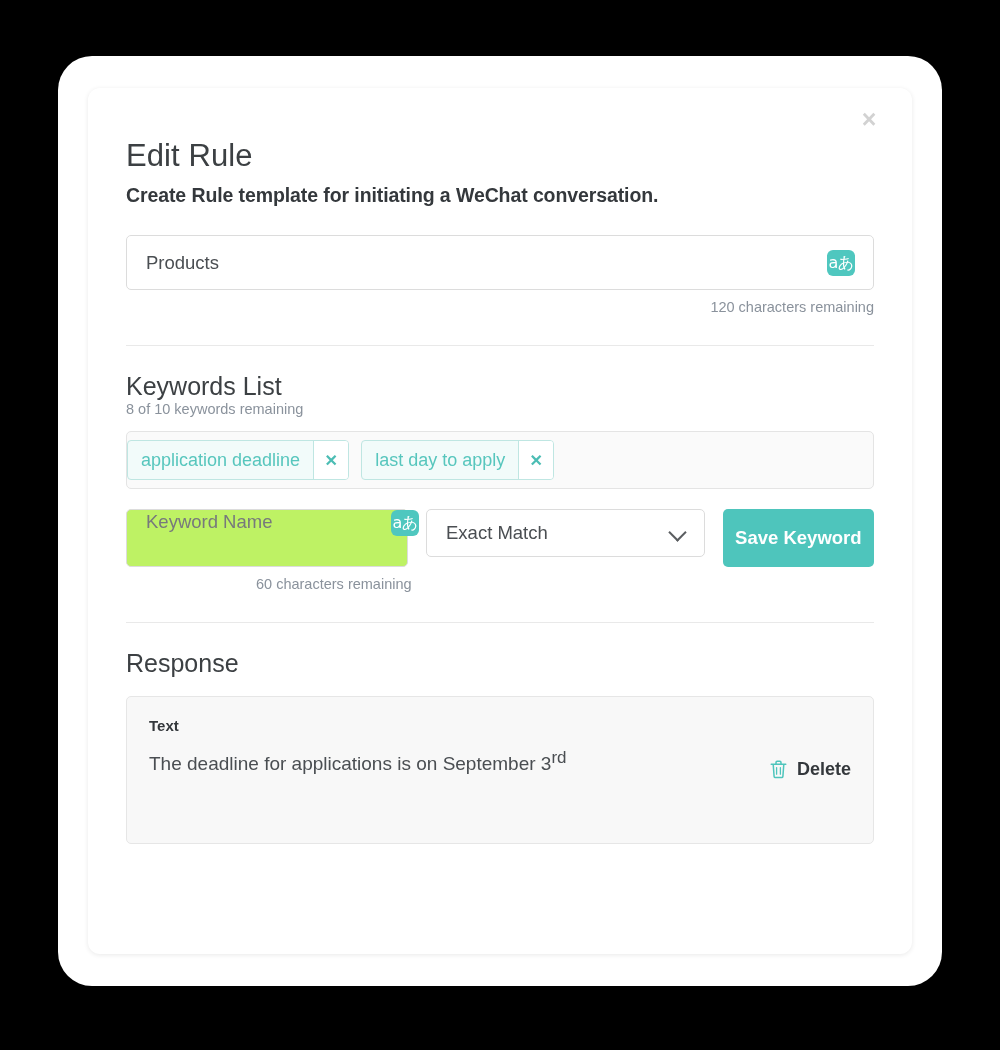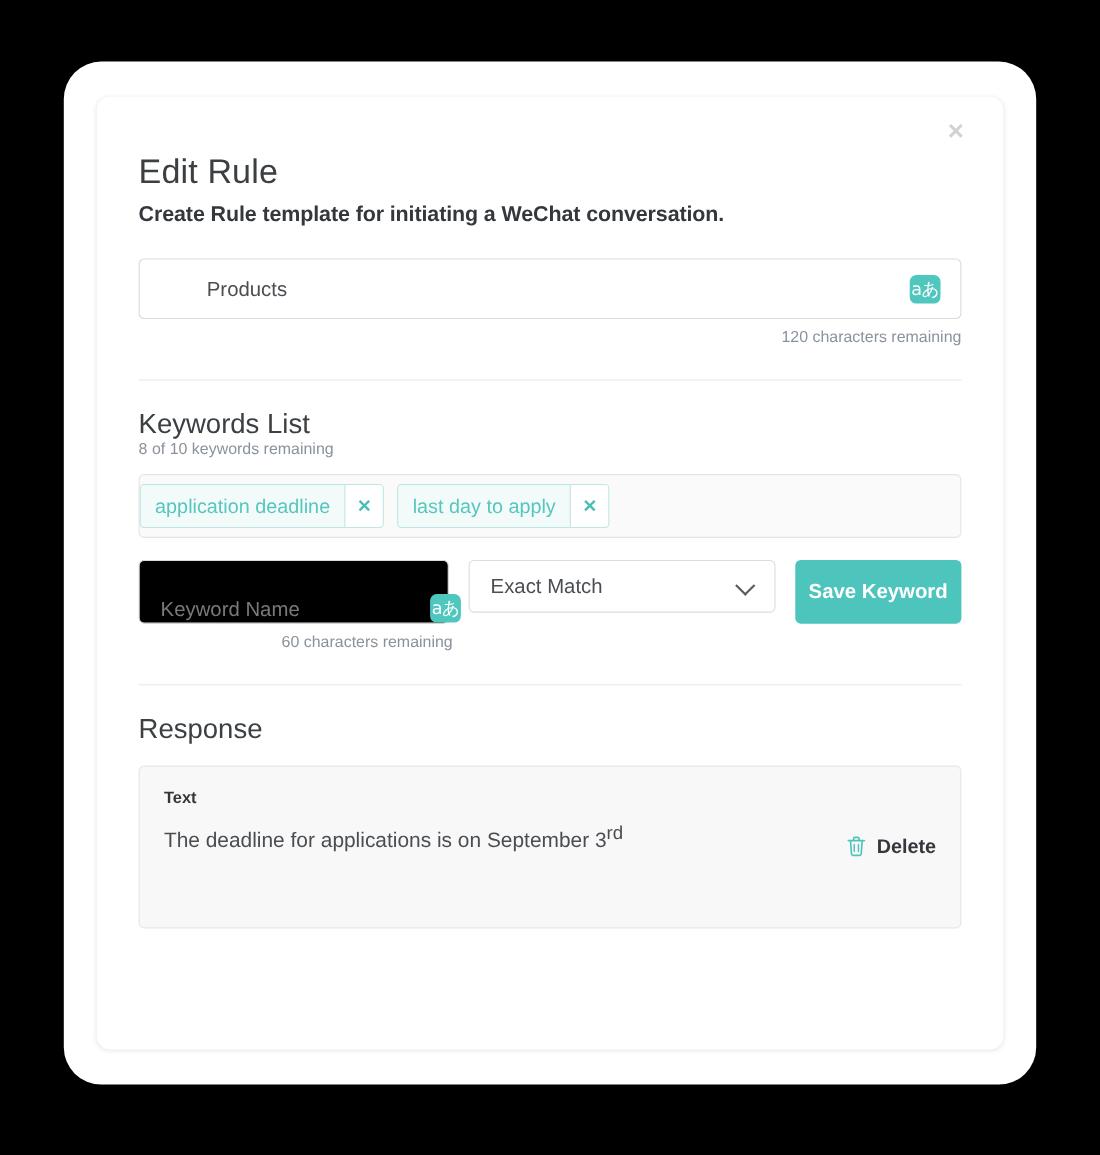--- a/index.html
+++ b/index.html
@@ -90,21 +90,20 @@
   .field {
     position: relative;
     margin-top: 28px;
     height: 55px;
     border: 1px solid #dcdcdc;
     border-radius: 5px;
     background: #ffffff;
     box-sizing: border-box;
     display: flex;
     align-items: center;
-    padding-left: 42px;
   }
   .field .fval {
     font-size: 18.5px;
     color: #4a4e52;
     padding-left: 19px;
     flex: 1;
     border: none;
     outline: none;
     background: transparent;
     font-family: "Liberation Sans", sans-serif;
@@ -206,23 +205,23 @@
     display: flex;
     align-items: stretch;
     gap: 18px;
     margin-top: 20px;
   }
   .kw-name {
     width: 282px;
     height: 58px;
     border: 1px solid #dcdcdc;
     border-radius: 5px;
-    background: #000000;
-    display: flex;
-    align-items: flex-end;
+    background: #bef264;
+    display: flex;
+    align-items: flex-start;
     box-sizing: border-box;
   }
   .kw-name .fval { font-size: 18.5px; color: #77797c; padding-left: 19px; flex:1; border:none; outline:none; background:transparent; font-family:"Liberation Sans", sans-serif; }
   .kw-name .fval::placeholder { color: #77797c; }
 
   .kw-select {
     position: relative;
     width: 280px;
     height: 48px;
     border: 1px solid #dcdcdc;

